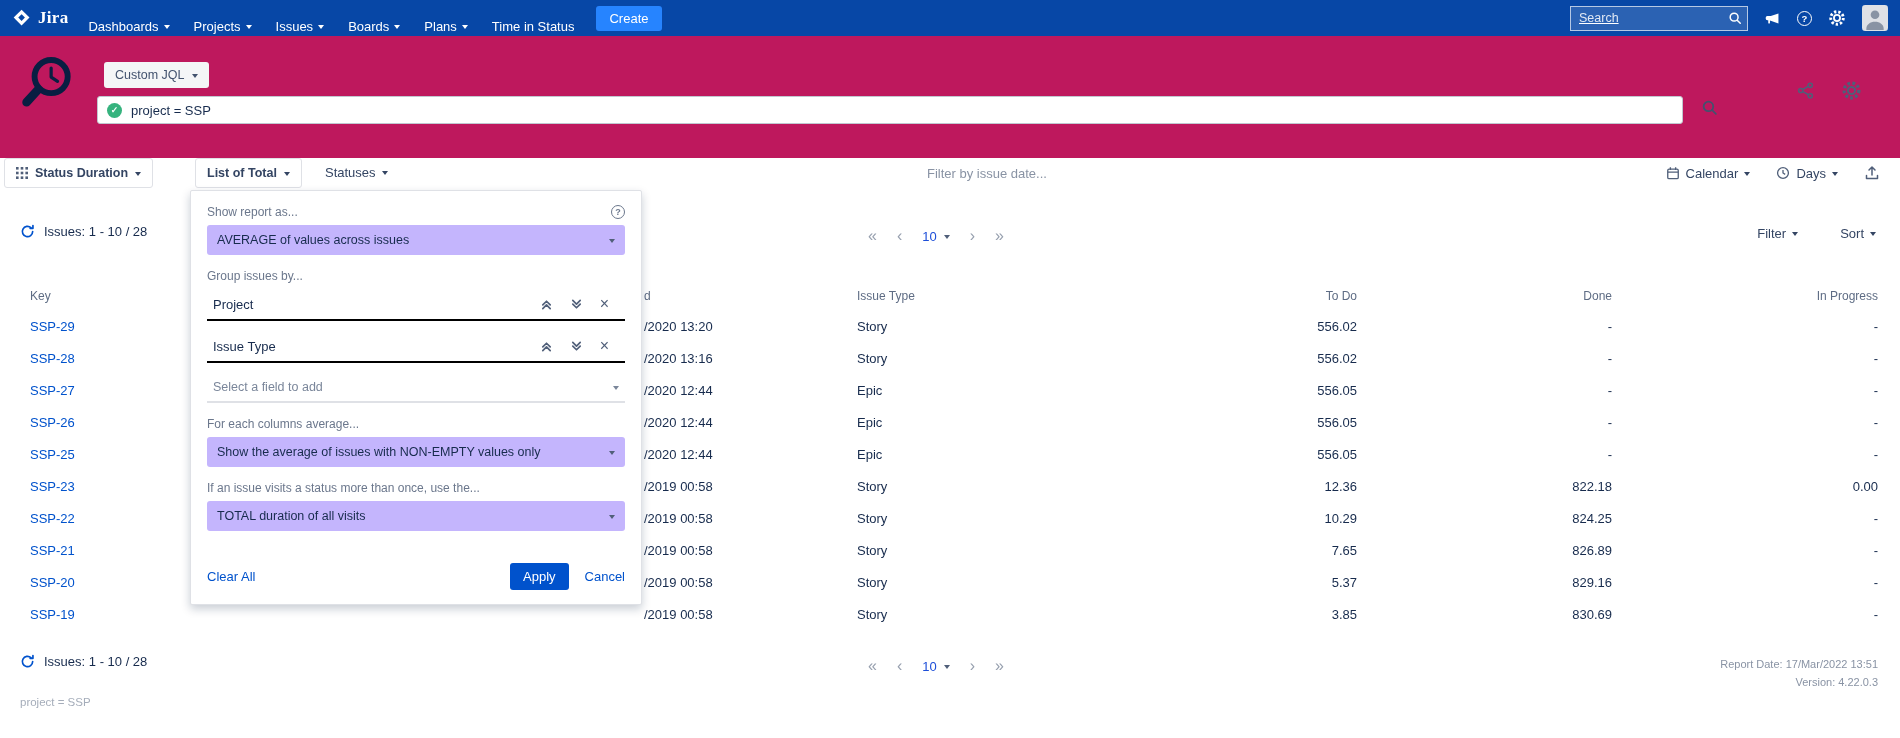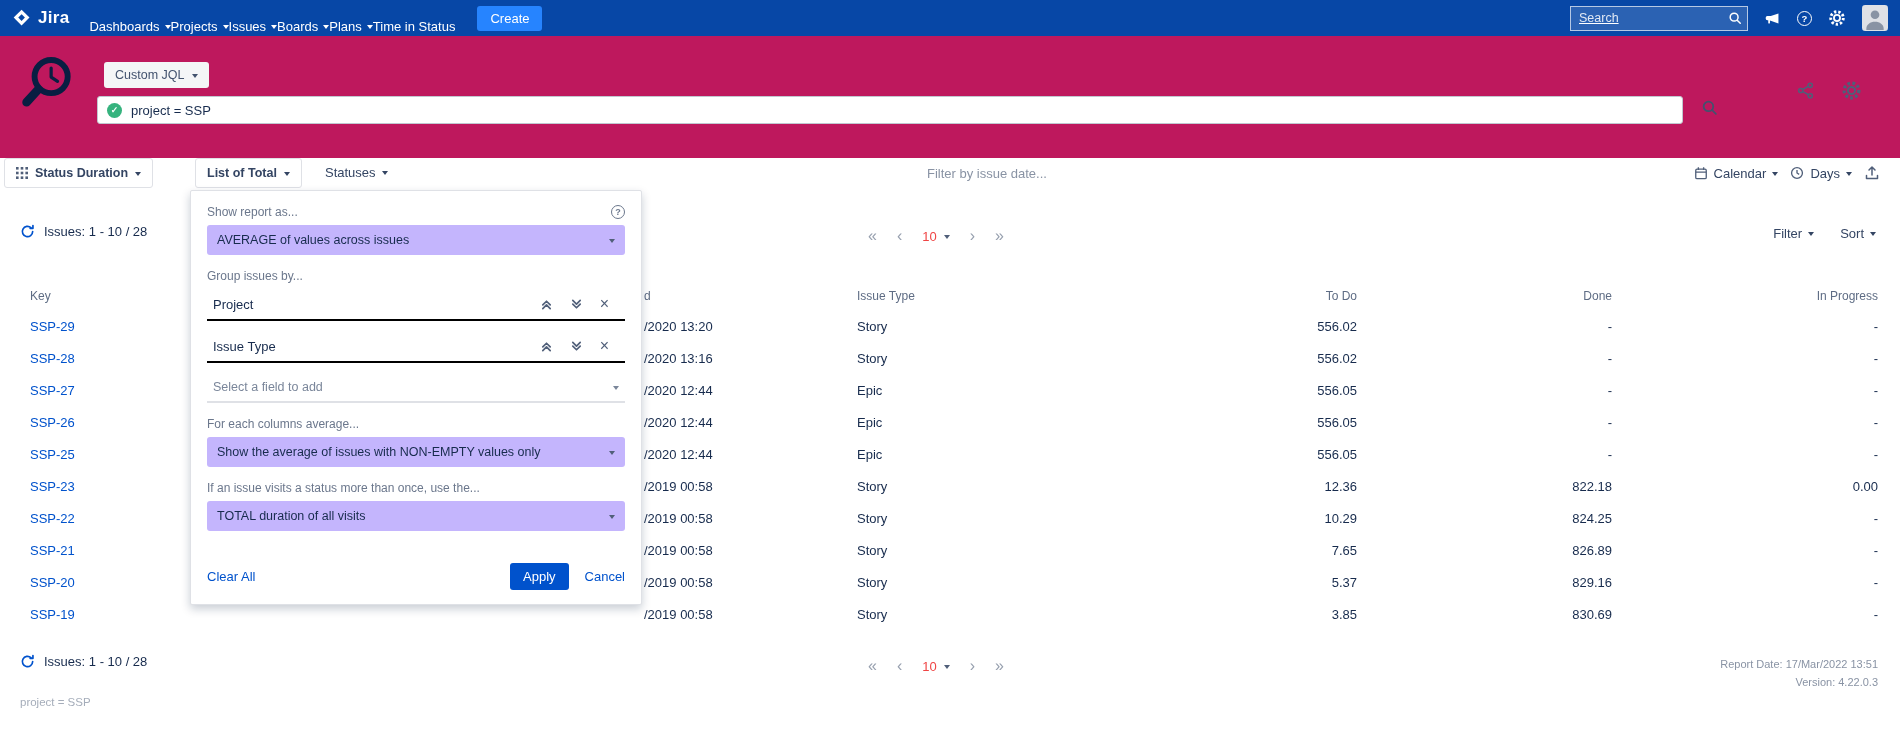--- a/index.html
+++ b/index.html
@@ -8,23 +8,23 @@
   button { font-family:inherit; border:none; background:none; cursor:pointer; }
   a { text-decoration:none; cursor:pointer; }
 
   .page { position:relative; width:1900px; height:738px; overflow:hidden; background:#fff; }
 
   
   .topnav { position:absolute; top:0; left:0; width:100%; height:36px;
             background:var(--nav-blue,#0747A6); display:flex; align-items:center;
             justify-content:space-between; padding:0 12px; }
   .nav-left { display:flex; align-items:center; }
-  .brand { display:flex; align-items:center; gap:6px; color:#fff; margin-right:20px; }
+  .brand { display:flex; align-items:center; gap:6px; color:#fff; margin-right:20px;font-family:Liberation Serif, serif; }
   .brand-name { font-size:17px; font-weight:700; letter-spacing:.3px; }
-  .nav-menu { display:flex; align-items:center; margin-right:22px;margin-top:16px; }
+  .nav-menu { display:flex; align-items:center; gap:24px; margin-right:22px;margin-top:16px; }
   .nav-item { display:flex; align-items:center; gap:5px; color:#fff; font-size:13px; font-weight:500; }
   .chev { width:0; height:0; border-left:3.5px solid transparent; border-right:3.5px solid transparent;
           border-top:4px solid currentColor; display:inline-block; margin-top:1px; }
   .create-btn { background:var(--create-blue,#2684FF); color:#fff; font-size:13px; font-weight:500;
                 padding:5px 13px; border-radius:3px; }
   .nav-right { display:flex; align-items:center; gap:16px; }
   .nav-search { position:relative; width:178px; }
   .nav-search input { width:100%; height:25px; background:rgba(255,255,255,.15);
                       border:1px solid rgba(255,255,255,.65); border-radius:0; color:#fff;
                       font-size:12.5px; padding:0 26px 0 8px; outline:none; font-family:inherit;text-decoration:underline; }
@@ -50,21 +50,21 @@
   
   .toolbar { position:absolute; top:158px; left:0; right:0; height:32px; }
   .toolbtn { position:absolute; top:0; height:30px; display:flex; align-items:center; gap:7px;
              padding:0 11px; border:1px solid #DFE1E6; border-radius:3px; background:#fff;
              color:#344563; font-weight:700; font-size:12.5px; }
   .btn-report { left:4px; }
   .btn-view { left:195px;justify-content:flex-end; }
   .textbtn { display:flex; align-items:center; gap:6px; color:#344563; font-size:13px; }
   .btn-statuses { position:absolute; left:325px; top:7px; }
   .date-filter { position:absolute; left:927px; top:8px; color:#8993A4; font-size:13px; cursor:text; }
-  .toolbar-right { position:absolute; right:20px; top:7px; display:flex; gap:12px; align-items:center; color:#344563; }
+  .toolbar-right { position:absolute; right:20px; top:7px; display:flex; gap:26px; align-items:center; color:#344563; }
   .icon-only { color:#505F79; display:flex; }
 
   
   .panel { position:absolute; left:190px; top:190px; width:452px; background:#fff;
            border:1px solid #DFE1E6; border-radius:2px; box-shadow:0 4px 10px rgba(9,30,66,.22);
            z-index:20; padding:12px 16px 14px; }
   .plabel { font-size:12px; color:#6B778C; margin:14px 0 6px; }
   .plabel-row { display:flex; justify-content:space-between; align-items:center; margin:2px 0 6px; }
   .plabel-row .plabel { margin:0; }
   .help-circle { width:14px; height:14px; border:1.6px solid #6B778C; border-radius:50%; color:#6B778C;
@@ -89,23 +89,23 @@
 
   
   .results-bar { position:absolute; left:0; right:0; height:28px; }
   .results-bar.top { top:222px; }
   .results-bar.bottom { top:652px; }
   .rb-left { position:absolute; left:20px; top:2px; display:flex; align-items:center; gap:9px;
              font-size:13px; color:var(--text-dark,#172B4D); }
   .refresh { color:var(--link-blue,#0052CC); display:flex; }
   .pagination { position:absolute; left:868px; top:0; display:flex; align-items:center; gap:20px; height:28px; }
   .pg { font-size:16px; color:#97A0AF; line-height:1; }
-  .psize { display:flex; align-items:center; gap:7px; font-size:13px; color:#ef4444; }
+  .psize { display:flex; align-items:center; gap:7px; font-size:13px; color:#1d4ed8; }
   .psize .chev { color:#505F79; }
-  .rb-right { position:absolute; right:24px; top:4px; display:flex; gap:26px; }
+  .rb-right { position:absolute; right:24px; top:4px; display:flex; gap:42px; }
 
   
   .table { position:absolute; top:282px; left:0; right:0; }
   .trow { position:relative; height:32px; }
   .thead { height:28px; }
   .c { position:absolute; top:50%; transform:translateY(-50%); font-size:13px;
        color:var(--text-dark,#172B4D); white-space:nowrap; }
   .c.h { font-size:12px; color:#5E6C84; font-weight:500; }
   .col-key { left:30px; }
   a.col-key { color:var(--link-blue,#0052CC); font-weight:500; }

